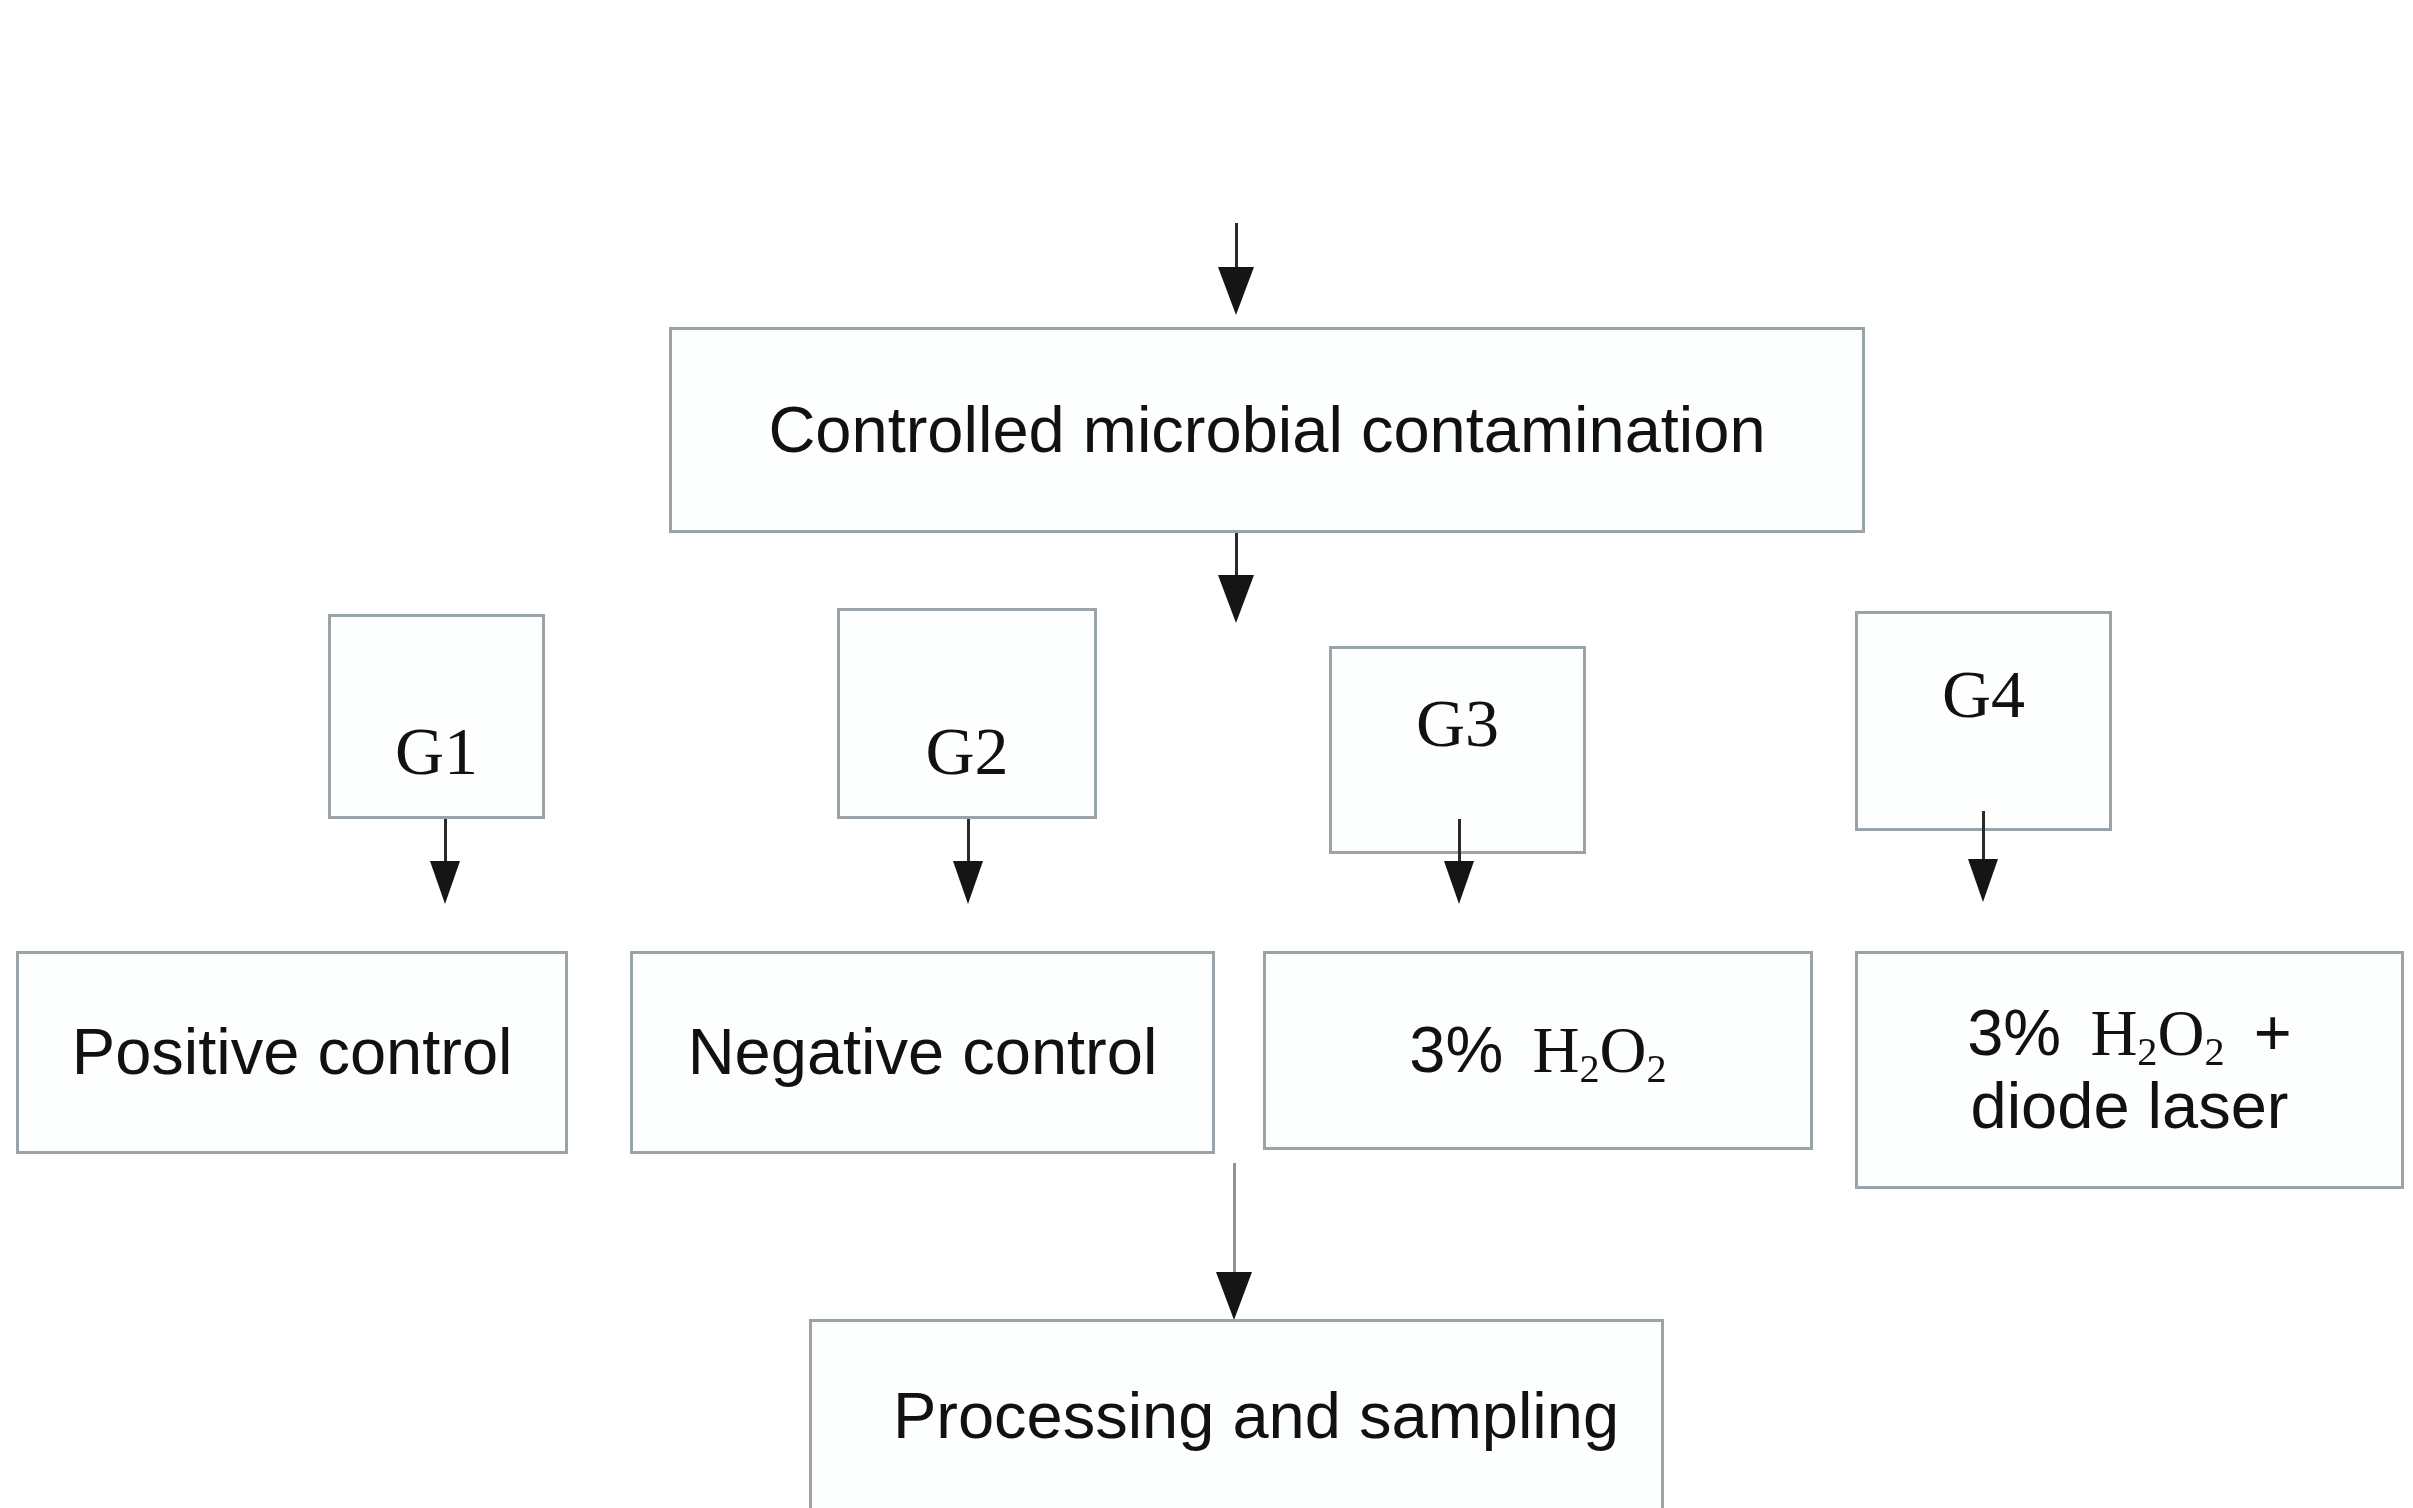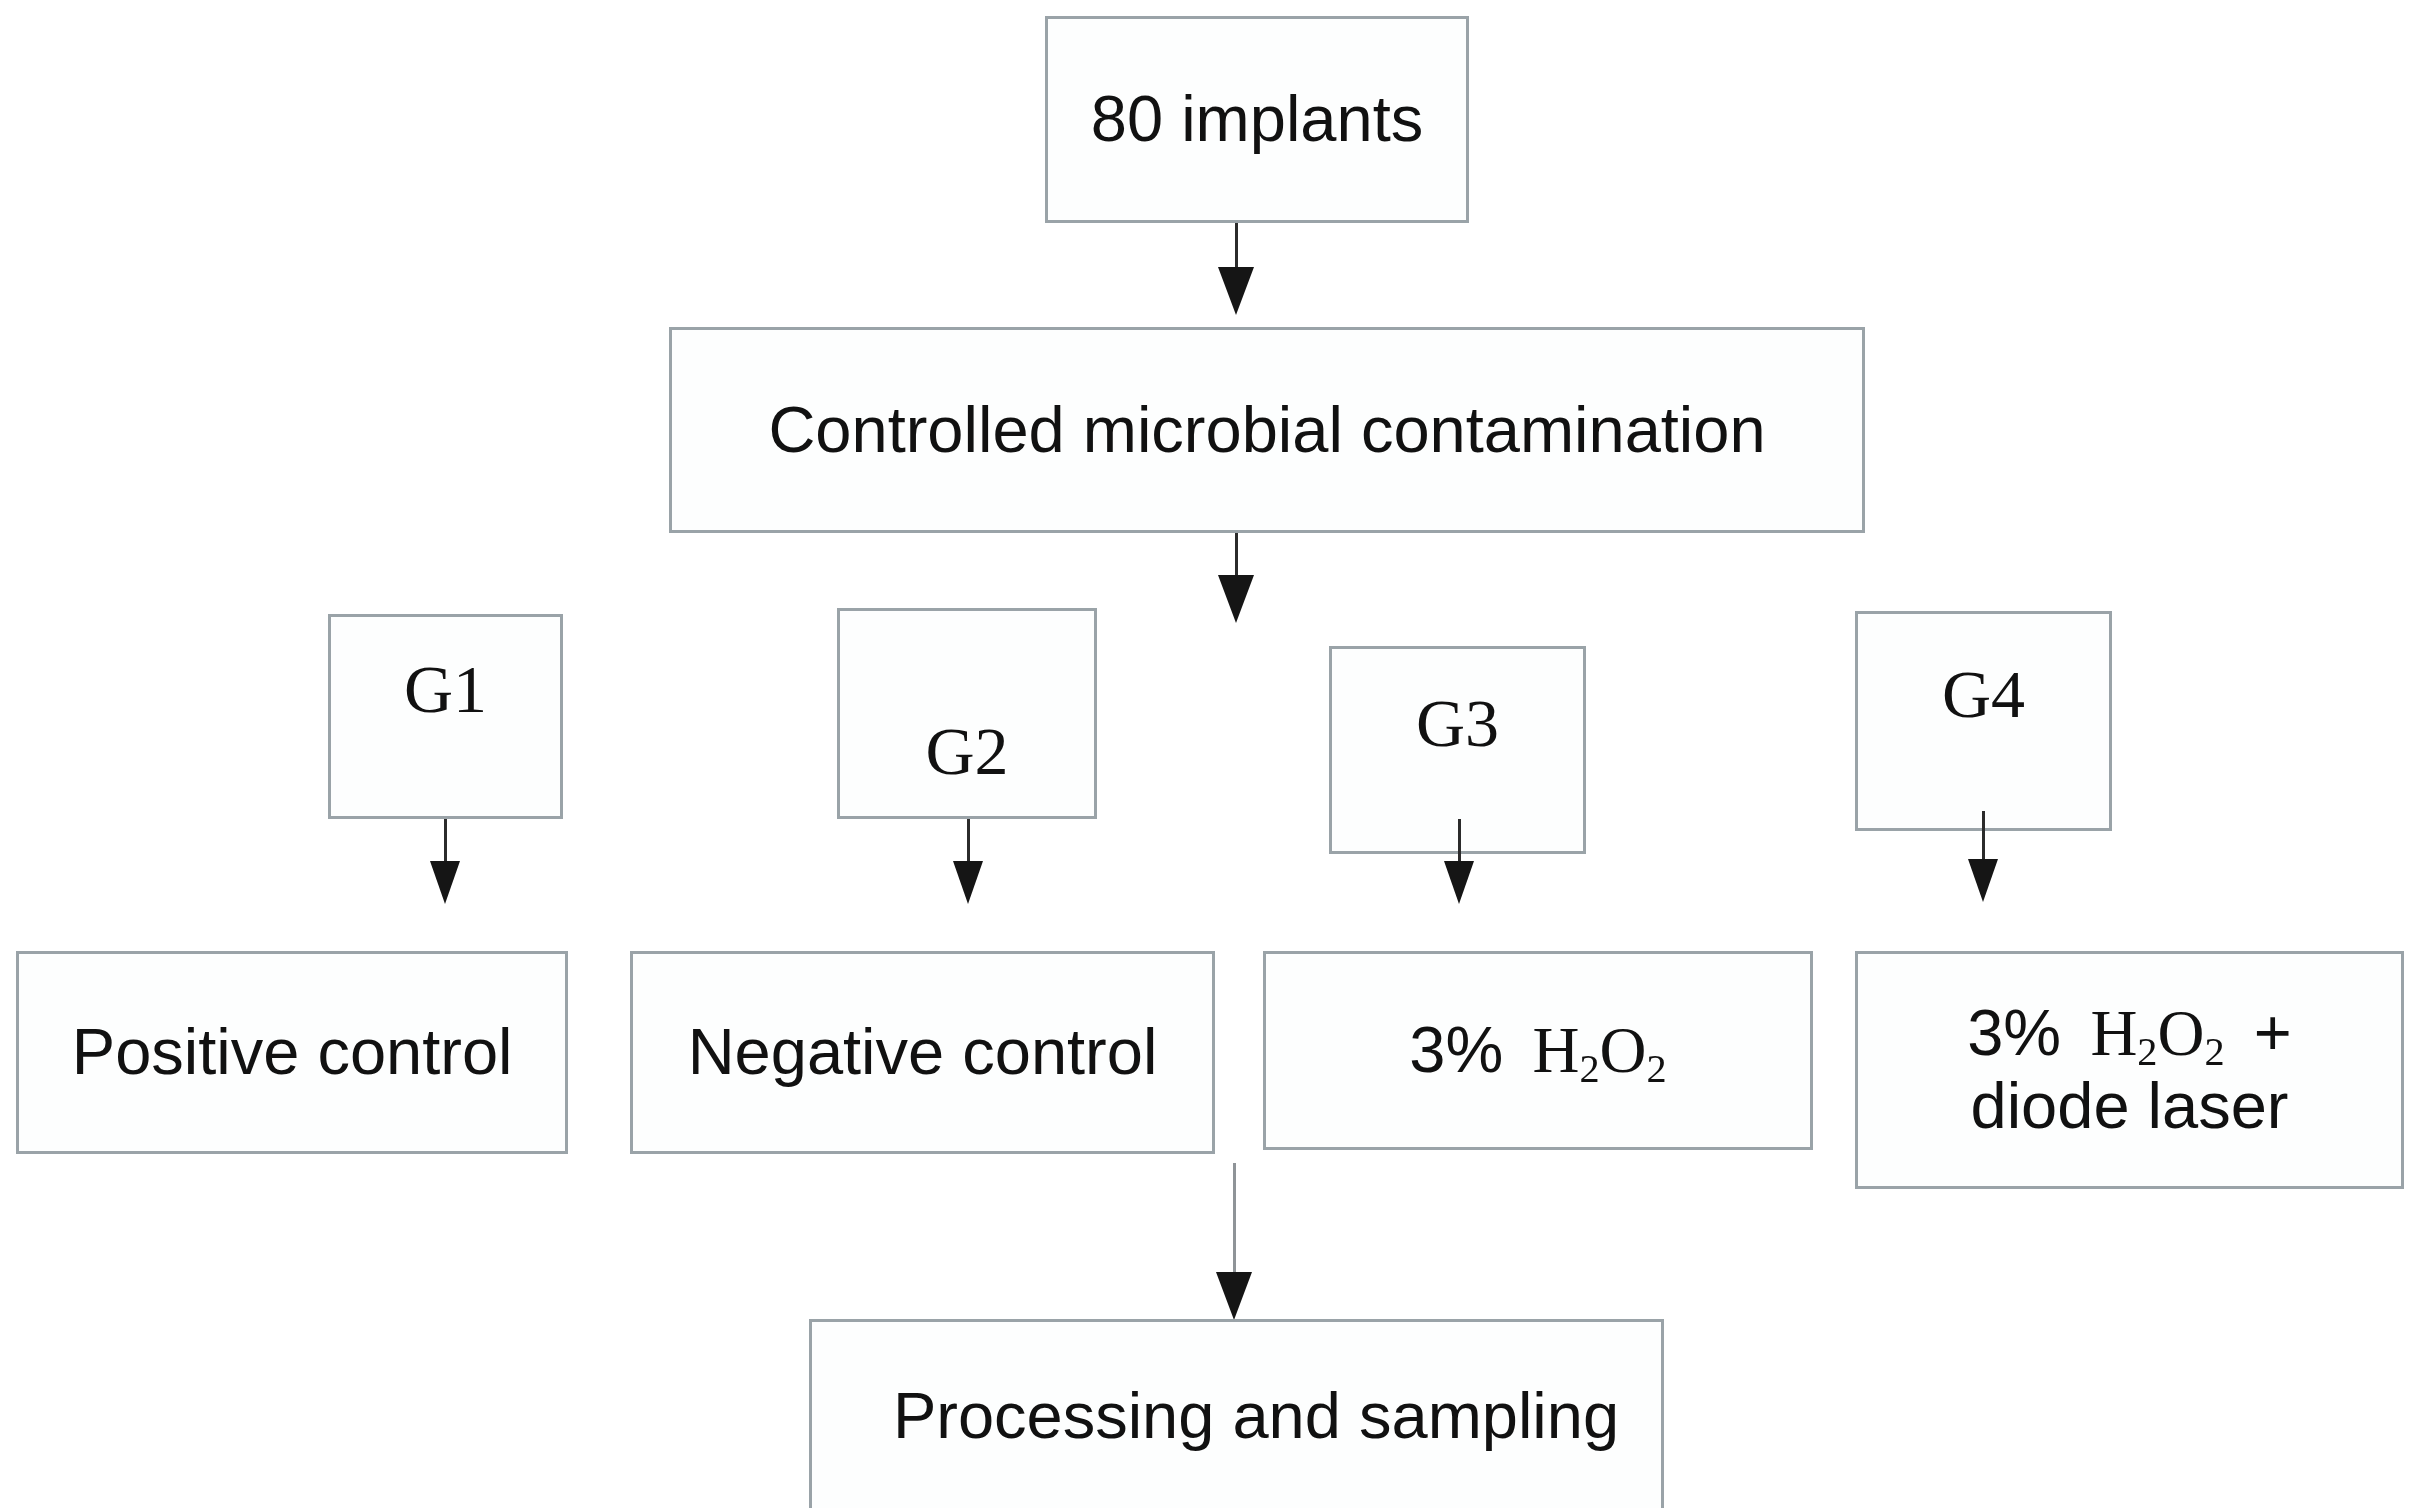--- a/index.html
+++ b/index.html
@@ -30,21 +30,21 @@
   .node .label {
     display: block;
     width: 100%;
     padding: 0 9px;
     box-sizing: border-box;
   }
   
   #n-implants      { left:1045px; top:16.2px;   width:424px;  height:207px; }
   #n-contamination { left:669px; top:327px;  width:1196px; height:206px; }
 
-  #n-g1 { left:328px;  top:614px; width:235px; height:205px; }
+  #n-g1 { left:328px;  top:614px; width:217px; height:205px;align-items:flex-end; }
   #n-g2 { left:837px; top:608px; width:260px; height:211px;align-items:flex-end; }
   #n-g3 { left:1329px; top:611px; width:257px; height:208px;margin-top:35px; }
   #n-g4 { left:1855px; top:611px; width:257px; height:220px; }
 
   #n-pos  { left:16.2px;   top:951px; width:552px; height:203px; }
   #n-neg  { left:630px;  top:951px; width:585px; height:203px; }
   #n-h2o2 { left:1263px; top:951px; width:550px; height:199px; }
   #n-laser{ left:1855px; top:951px; width:549px; height:238px; }
 
   #n-processing { left:809px; top:1319px; width:855px; height:195px; }
@@ -132,23 +132,20 @@
 
   #c-bottom { left:1233px; top:1163px; }
   #c-bottom .stem { height:110px; }
   #c-bottom .head { top:109px; }
 </style>
 </head>
 <body>
 
 <div id="canvas">
 
-  <div class="node" id="n-implants">
-    <span class="label t-sans">80 implants</span>
-  </div>
   <div class="conn" id="c-implants">
     <div class="stem"></div>
     <div class="head"></div>
   </div>
 
   <div class="node" id="n-contamination">
     <span class="label t-sans">Controlled microbial contamination</span>
   </div>
   <div class="conn" id="c-contamination">
     <div class="stem"></div>

